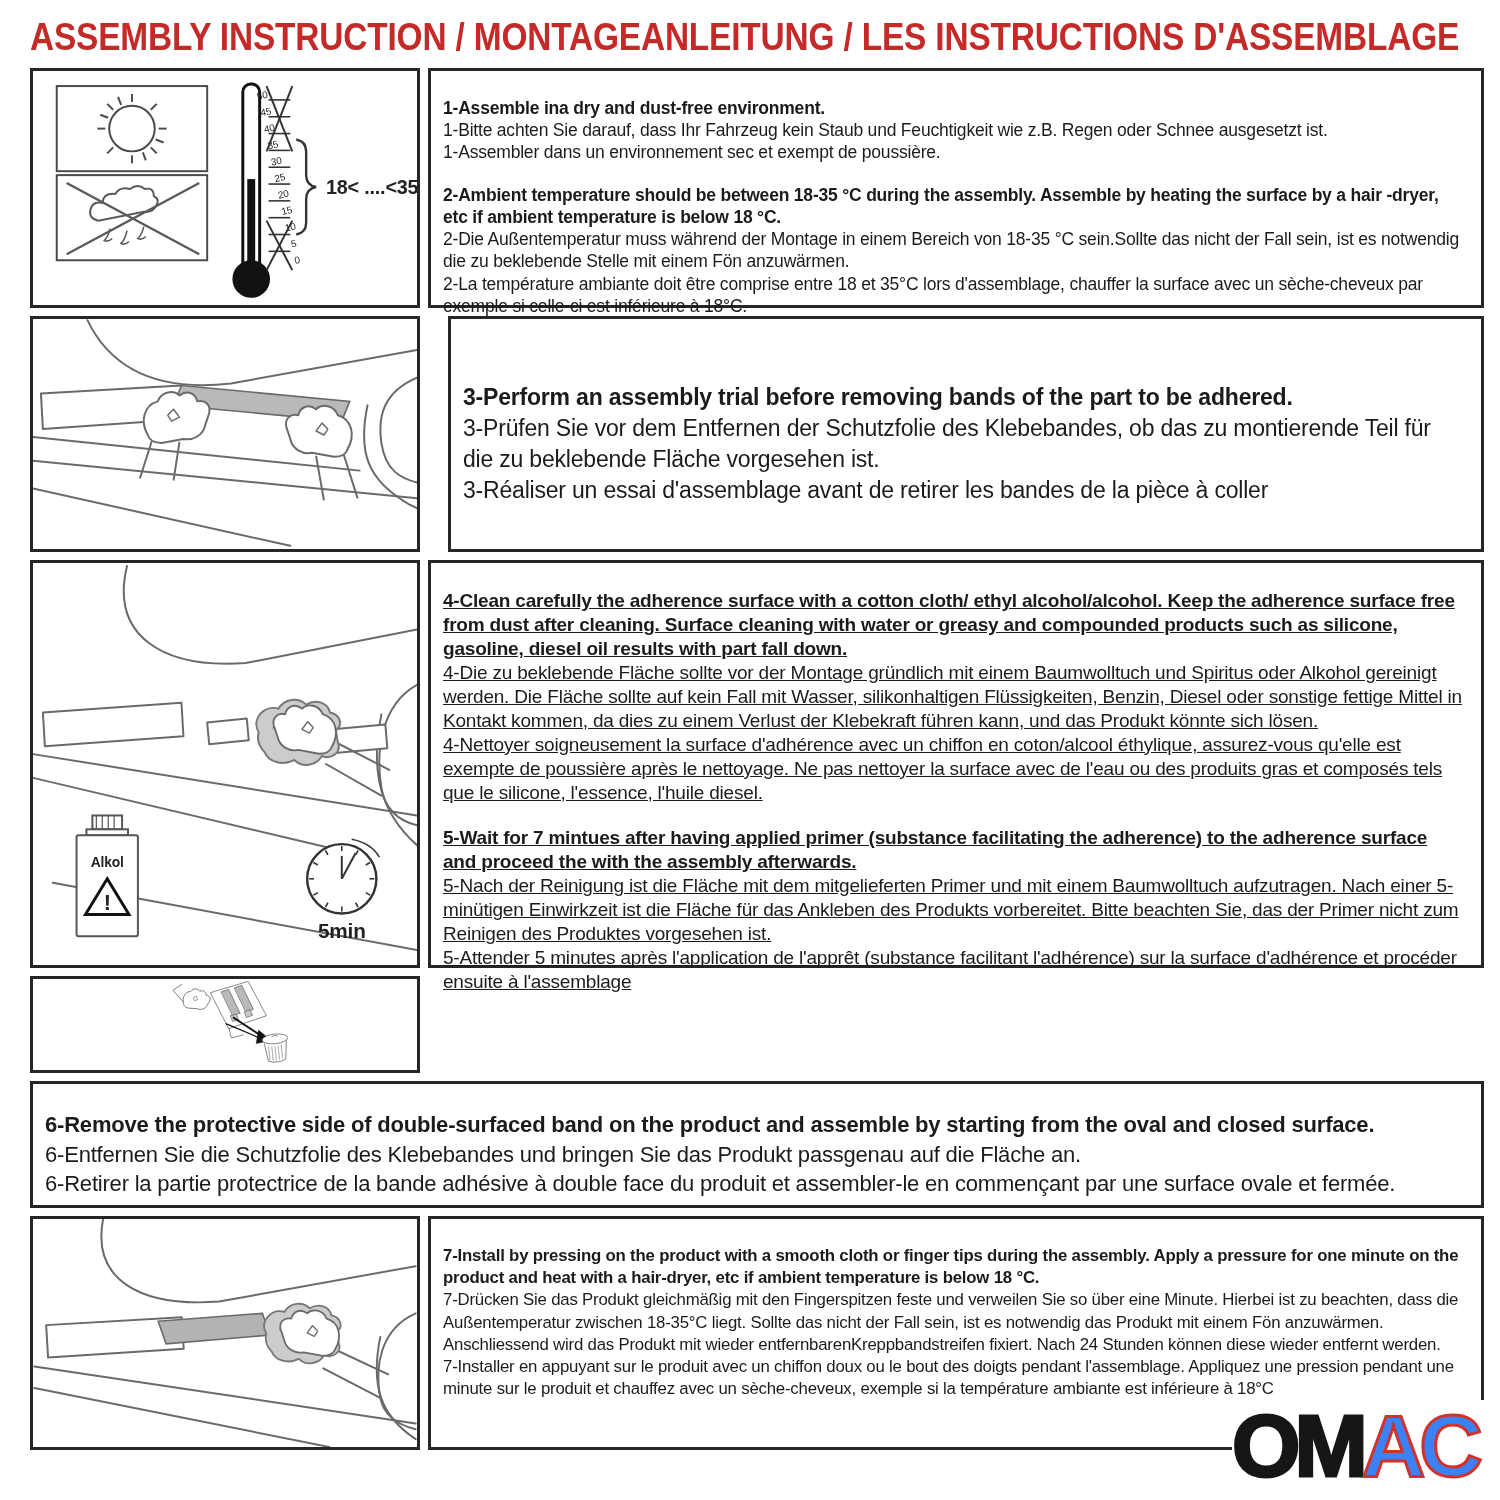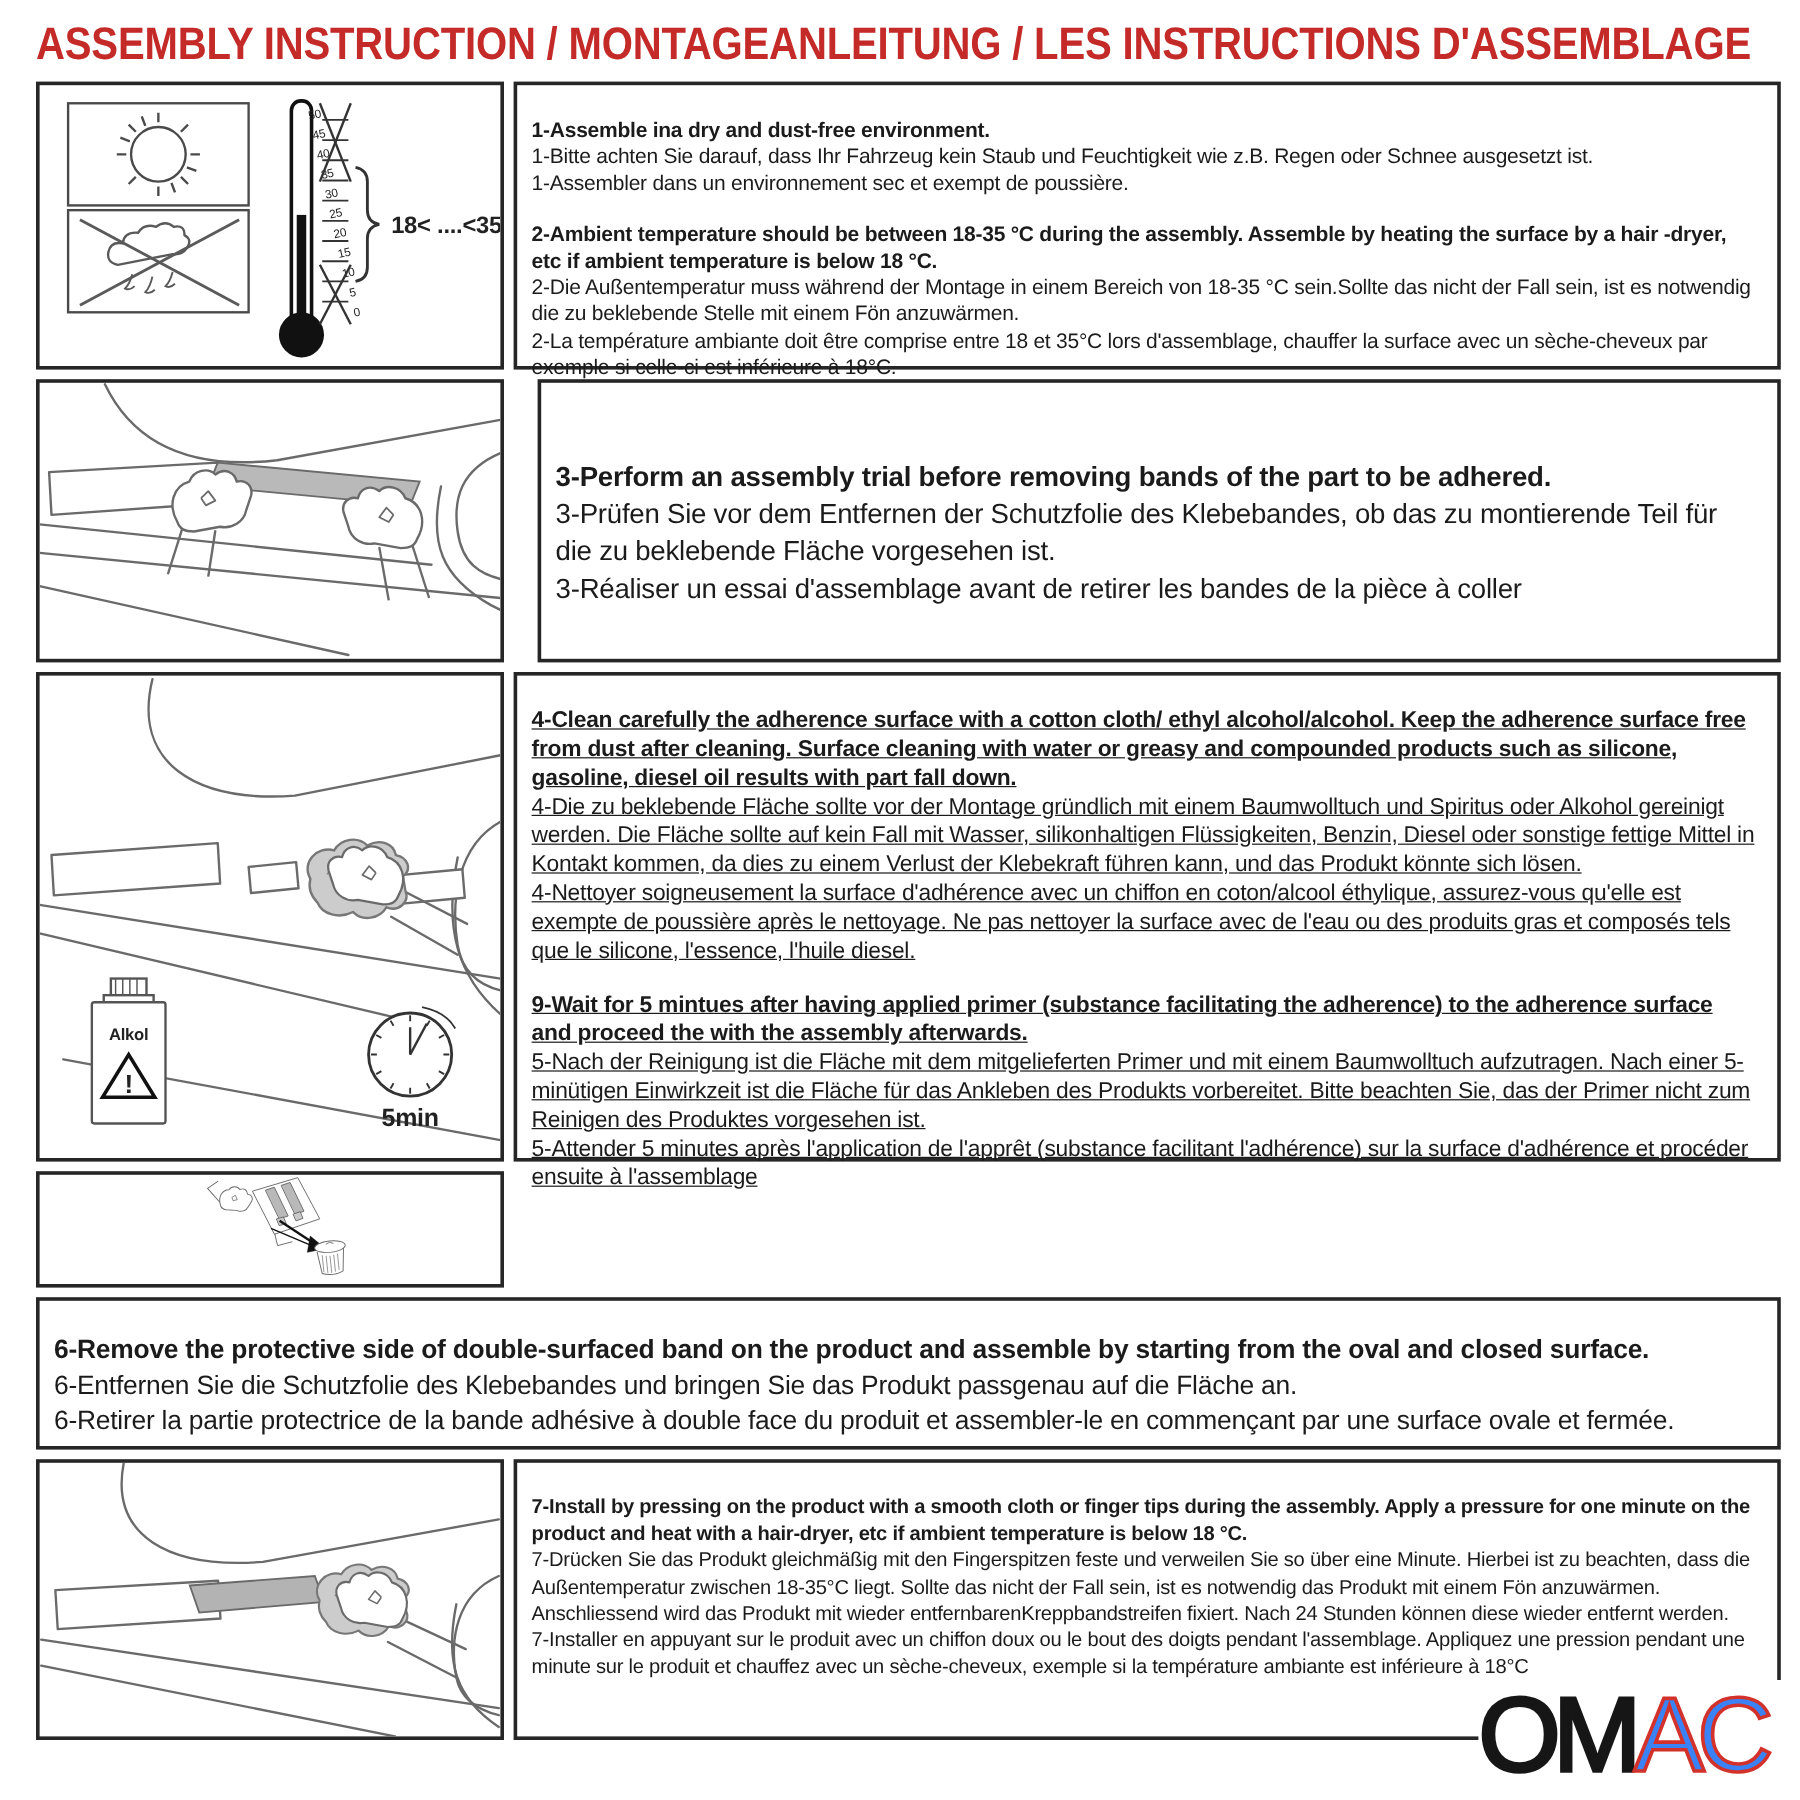--- a/index.html
+++ b/index.html
@@ -21,21 +21,21 @@
   .r1 { height:240px; } .r2 { height:236px;gap:28px; } .r3 { height:408px; } .r4 { height:232px;flex-direction:column; } .r5 { height:234px; }
   .fs1 { font-size:17.5px; line-height:1.27; }
   .fs2 { font-size:23px;   line-height:1.34; }
   .fs3 { font-size:19px; line-height:1.26;text-decoration:underline; }
   .fs4 { font-size:22px;   line-height:1.35; }
   .fs5 { font-size:16.8px; line-height:1.32; }
   svg text { font-family:"Liberation Sans", sans-serif; fill:#222; }
   .logo {
     position:absolute; top:1400px; left:1232px; width:268px; height:92px;
     background:#fff; display:flex; align-items:center;
-    font-weight:normal; font-size:88px; line-height:80px; letter-spacing:-6px;
+    font-weight:bold; font-size:88px; line-height:80px; letter-spacing:-6px;
   }
   .logo .lo-black { color:#161616; -webkit-text-stroke:3px #161616; }
   .logo .lo-red   { color:#3b82f6; -webkit-text-stroke:3px #D3322A; }
 </style>
 </head>
 <body>
 
 <h1 class="title">ASSEMBLY INSTRUCTION / MONTAGEANLEITUNG / LES INSTRUCTIONS D'ASSEMBLAGE</h1>
 
 <div class="row r1">
@@ -207,21 +207,21 @@
         <line x1="312" y1="316" x2="312" y2="293" stroke-width="2"></line>
         <line x1="312" y1="316" x2="326" y2="290" stroke-width="2"></line>
       </g>
       <text x="312" y="376" font-size="21" font-weight="600" text-anchor="middle">5min</text>
     </svg>
   </div>
   <div class="textbox fs3">
     <p class="b">4-Clean carefully the adherence surface with a cotton cloth/ ethyl alcohol/alcohol. Keep the adherence surface free from dust after cleaning. Surface cleaning with water or greasy and compounded products such as silicone, gasoline, diesel oil results with part fall down.</p>
     <p>4-Die zu beklebende Fläche sollte vor der Montage gründlich mit einem Baumwolltuch und Spiritus oder Alkohol gereinigt werden. Die Fläche sollte auf kein Fall mit Wasser, silikonhaltigen Flüssigkeiten, Benzin, Diesel oder sonstige fettige Mittel in Kontakt kommen, da dies zu einem Verlust der Klebekraft führen kann, und das Produkt könnte sich lösen.</p>
     <p>4-Nettoyer soigneusement la surface d'adhérence avec un chiffon en coton/alcool éthylique, assurez-vous qu'elle est exempte de poussière après le nettoyage. Ne pas nettoyer la surface avec de l'eau ou des produits gras et composés tels que le silicone, l'essence, l'huile diesel.</p>
-    <p class="b mt">9-Wait for 5 mintues after having applied primer (substance facilitating the adherence) to the adherence surface and proceed the with the assembly afterwards.</p>
+    <p class="b mt">5-Wait for 7 mintues after having applied primer (substance facilitating the adherence) to the adherence surface and proceed the with the assembly afterwards.</p>
     <p>5-Nach der Reinigung ist die Fläche mit dem mitgelieferten Primer und mit einem Baumwolltuch aufzutragen. Nach einer 5-minütigen Einwirkzeit ist die Fläche für das Ankleben des Produkts vorbereitet. Bitte beachten Sie, das der Primer nicht zum Reinigen des Produktes vorgesehen ist.</p>
     <p>5-Attender 5 minutes après l'application de l'apprêt (substance facilitant l'adhérence) sur la surface d'adhérence et procéder ensuite à l'assemblage</p>
   </div>
 </div>
 
 <div class="row r4">
   <div class="illus">
     <svg viewBox="0 0 388 228">
       <g fill="none" stroke="#6a6a6a" stroke-width="2" stroke-linejoin="round" stroke-linecap="round">
         <polygon points="158,34 252,6 298,92 204,124" fill="#fff"></polygon>

